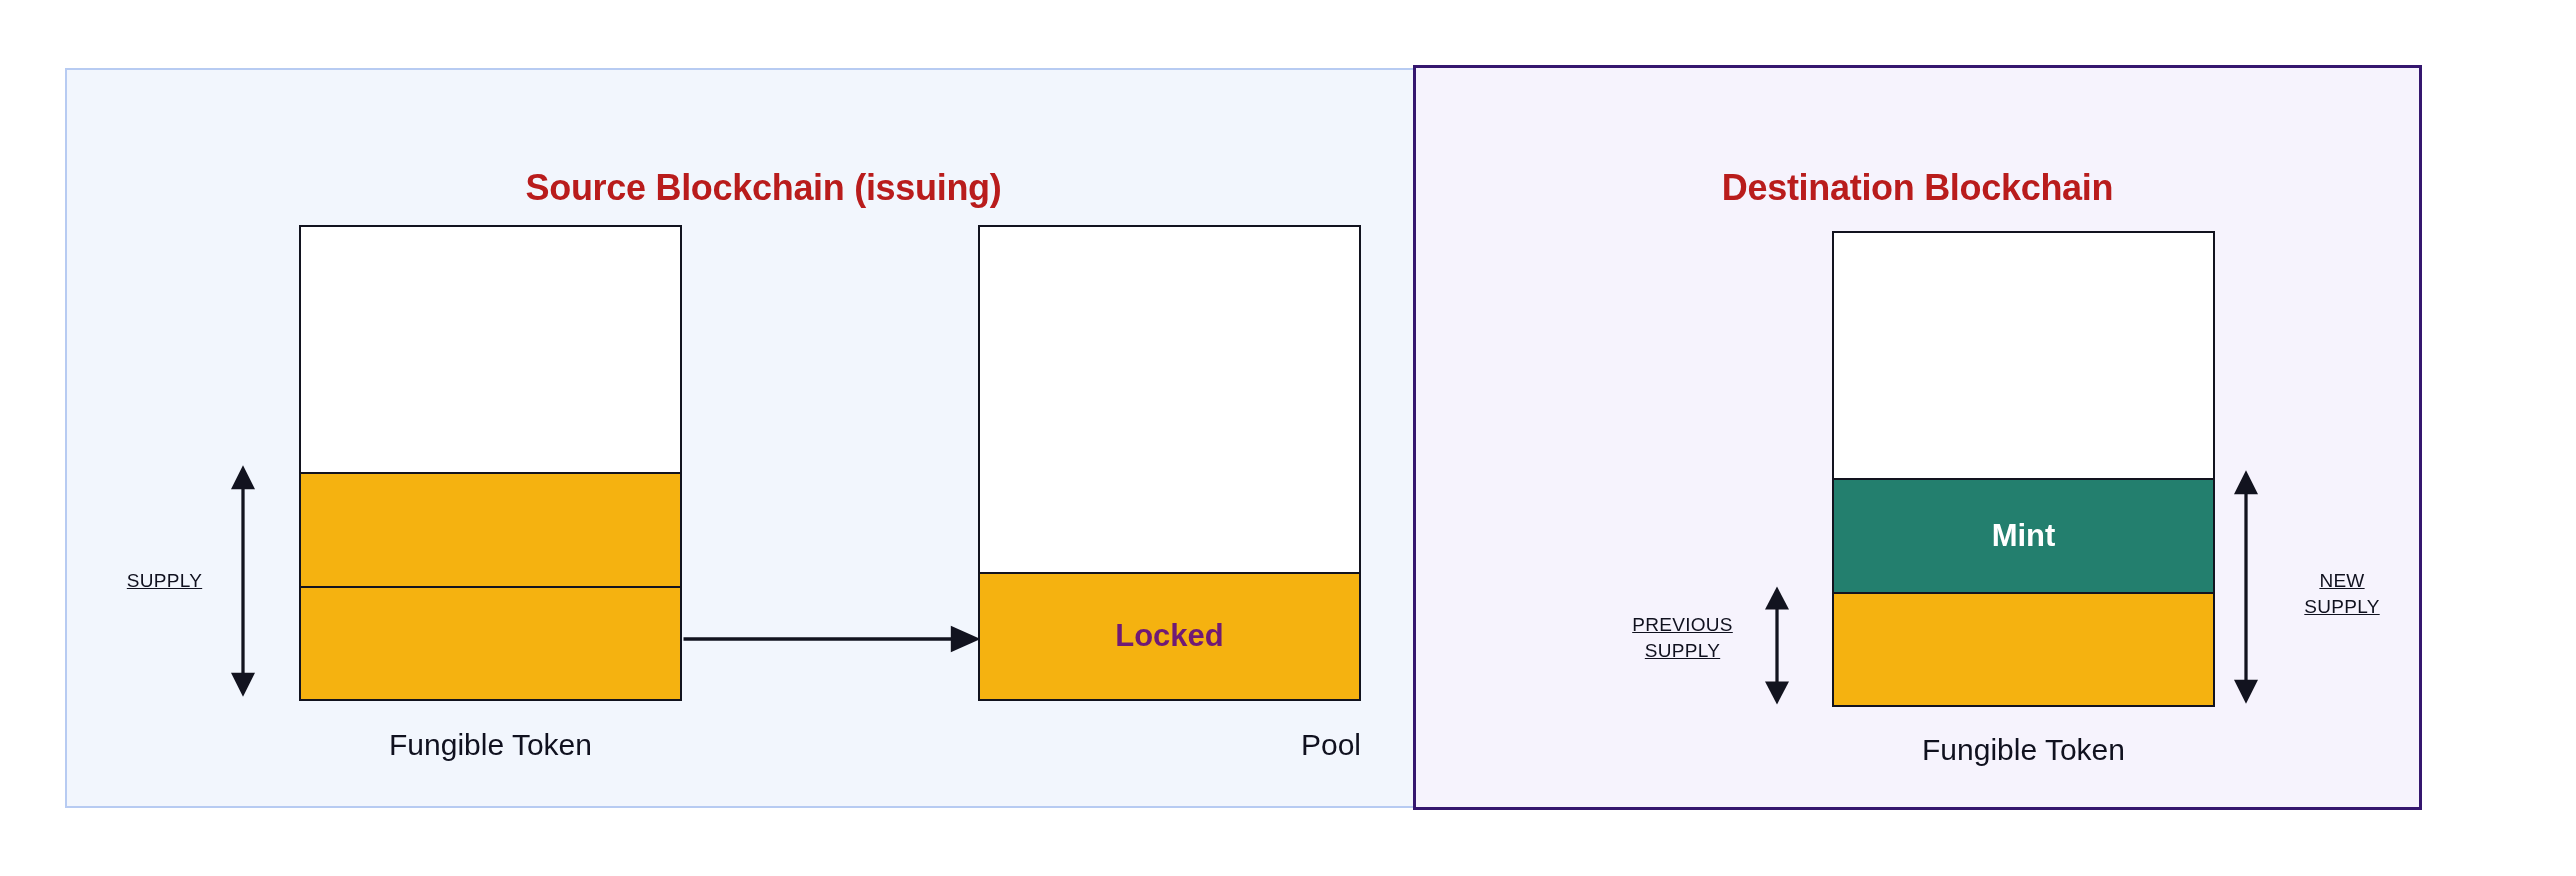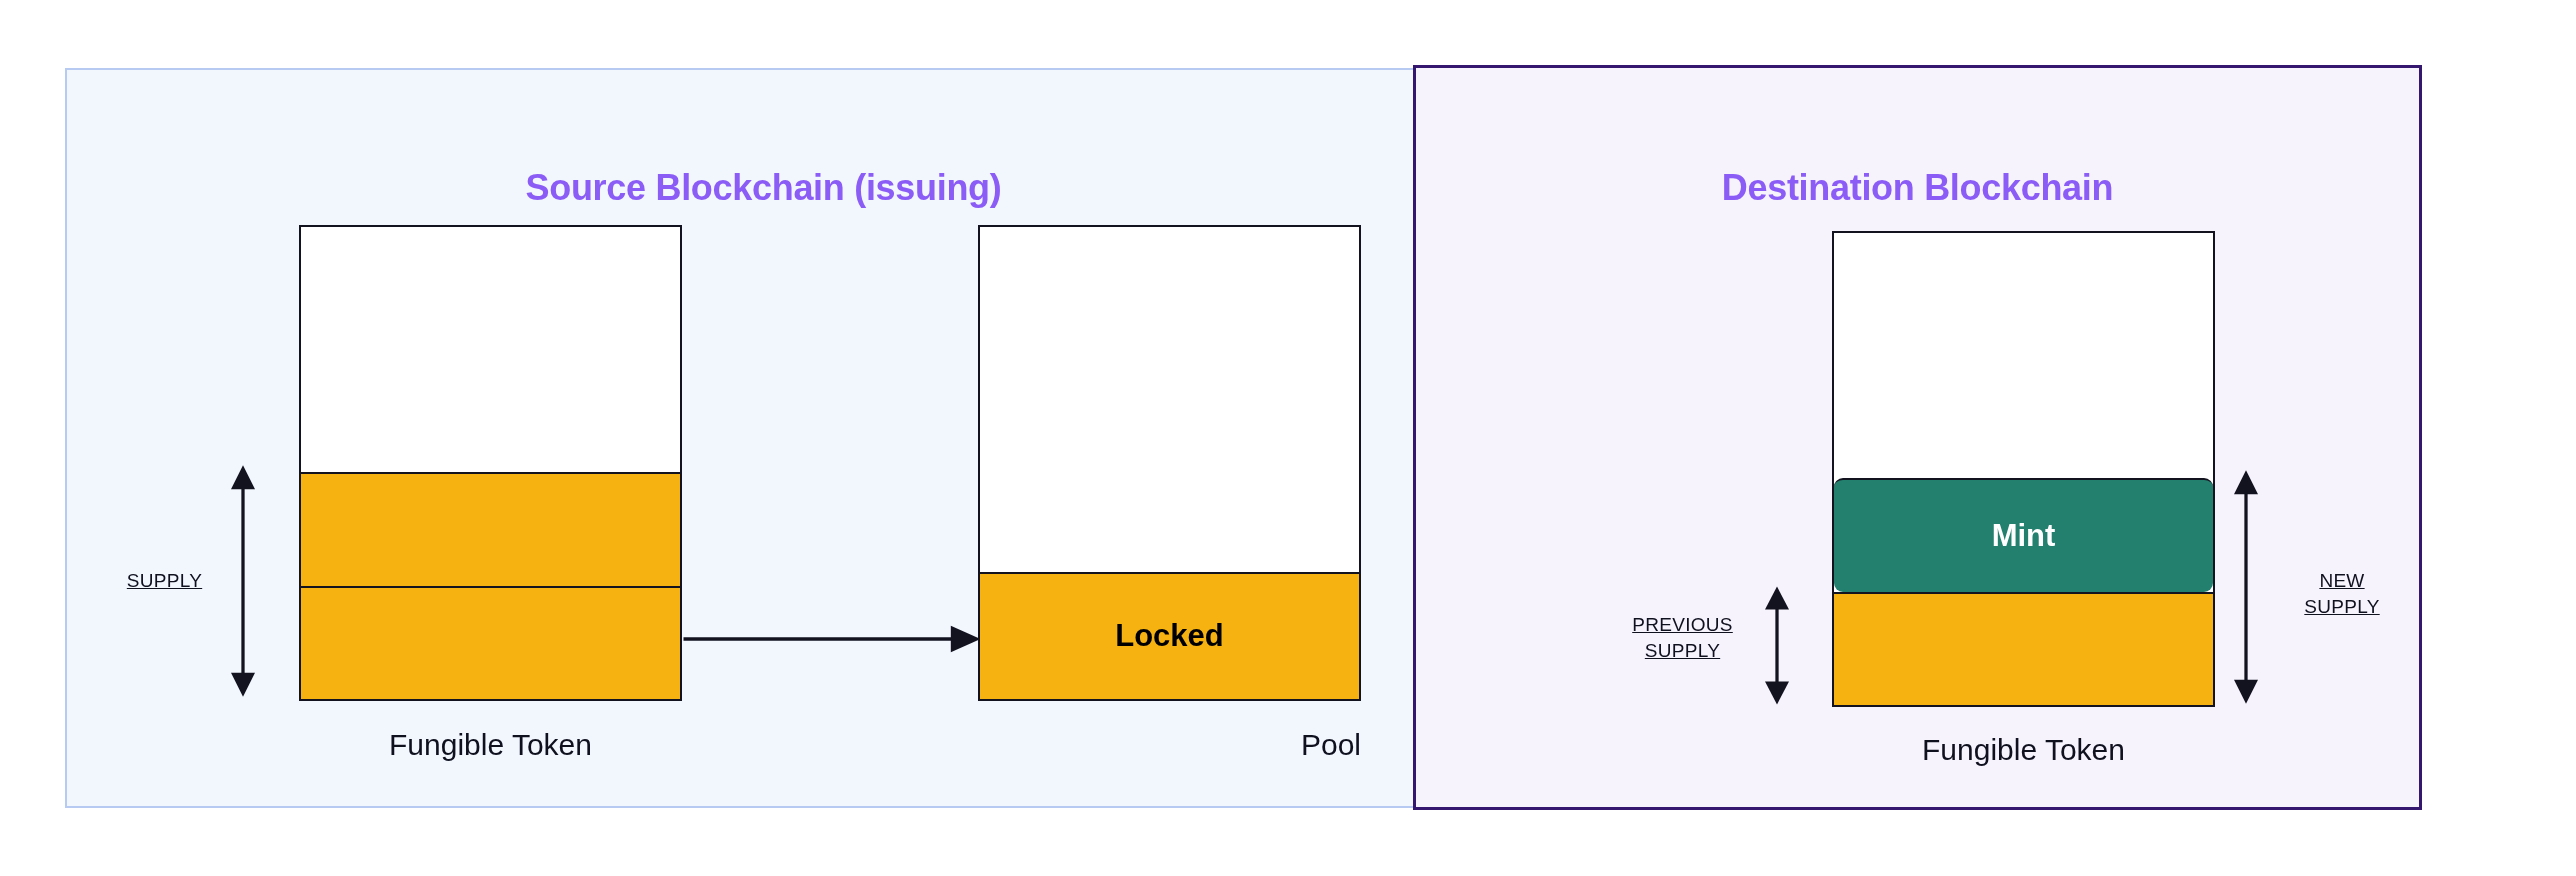--- a/index.html
+++ b/index.html
@@ -42,21 +42,21 @@
     border: 3.9px solid #35176f;
   }
 
   .panel-title {
     position: absolute;
     left: 0;
     right: 0;
     text-align: center;
     font-size: 36px;
     font-weight: bold;
-    color: #8b5cf6;
+    color: #b91c1c;
     letter-spacing: -0.3px;
   }
   .panel-source .panel-title { top: 97px; }
   .panel-destination .panel-title { top: 99px; }
 
   
   .bar {
     position: absolute;
     box-sizing: border-box;
     border: 2.8px solid #12131f;
@@ -69,21 +69,21 @@
     box-sizing: border-box;
     width: 100%;
     display: flex;
     align-items: center;
     justify-content: center;
     font-size: 31px;
     font-weight: bold;
     position: relative;
   }
   .seg-white { background: #ffffff; }
-  .seg-gold  { background: #f5b210; color: #000000; }
+  .seg-gold  { background: #f5b210; color: #701a75; }
   .seg-teal  { background: #237f6e; color: #ffffff; }
   .seg-divider-top { border-top: 2.8px solid #12131f; }
 
   
   .bar-fungible-source {
     left: 299px;
     top: 225px;
     width: 383px;
     height: 476px;
   }
@@ -173,21 +173,21 @@
     </div>
   </div>
   <div class="bar-caption" style="left:978px; top:728px; width:383px;text-align:right;">Pool</div>
 
   <div class="panel panel-destination">
     <div class="panel-title">Destination Blockchain</div>
   </div>
 
   <div class="bar bar-fungible-dest">
     <div class="seg seg-white" style="height:52%;"></div>
-    <div class="seg seg-teal seg-divider-top" style="height:24%;border-radius:9px;">
+    <div class="seg seg-teal seg-divider-top" style="height:24%;">
       <span>Mint</span>
     </div>
     <div class="seg seg-gold seg-divider-top" style="height:24%;"></div>
   </div>
   <div class="bar-caption" style="left:1832px; top:733px; width:383px;">Fungible Token</div>
 
   <div class="dim-arrow" style="left:1765px; top:586px; height:119px;">
     <svg width="24" height="119" viewBox="0 0 44 216">
       <line x1="22" y1="28" x2="22" y2="188" stroke="#12131f" stroke-width="6"></line>
       <polygon points="22,0 44,42 0,42" fill="#12131f"></polygon>

